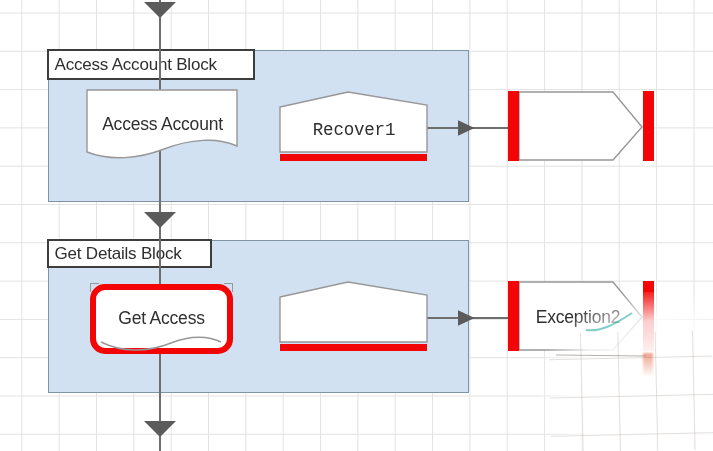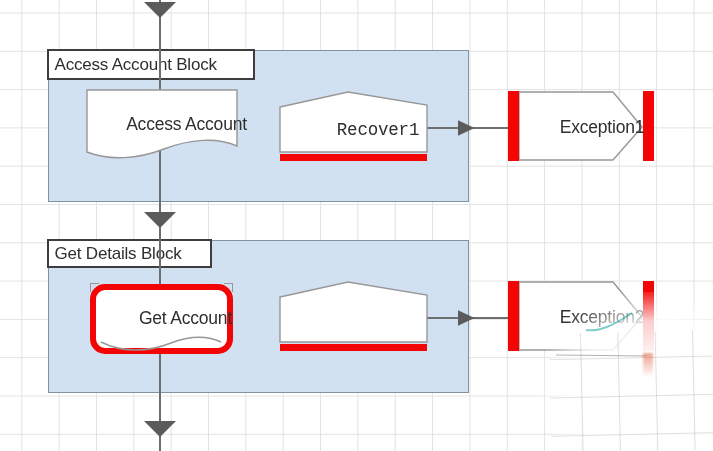--- a/index.html
+++ b/index.html
@@ -50,21 +50,21 @@
     z-index:3;
   }
   .arrow-right{
     width:17px;height:16px;background:var(--arrowhead);
     clip-path:polygon(0 0,100% 50%,0 100%);
     z-index:3;
   }
   .shape-text{
     display:flex;align-items:center;justify-content:center;
     font-size:17.5px;color:var(--txt);letter-spacing:-0.2px;
-    white-space:nowrap;z-index:6;margin-left:24px;
+    white-space:nowrap;z-index:6;
   }
   svg.shape{z-index:4;overflow:visible;}
   .redbar{background:var(--accent-red);z-index:6;}
   .gd-rect{
     background:#ffffff;
     border:6.5px solid var(--accent-red);
     border-radius:15px;
     box-sizing:border-box;
     z-index:5;
   }
@@ -121,30 +121,29 @@
   <div class="abs shape-text" style="left:279px;top:110px;width:150px;height:40px;font-family:Liberation Mono, monospace;">Recover1</div>
 
   <div class="abs hline" style="left:427px;top:126.8px;width:81px;height:2.3px;"></div>
   <div class="abs arrow-right" style="left:457.5px;top:120px;"></div>
 
   <svg class="abs shape" style="left:517.5px;top:90.5px;" width="127" height="70" viewBox="0 0 127 70">
     <path d="M1,1 H95 L124,36 L95,69 H1 Z" fill="#ffffff" stroke="#979797" stroke-width="1.4"></path>
   </svg>
   <div class="abs redbar" style="left:507.5px;top:91px;width:11px;height:69.5px;"></div>
   <div class="abs redbar" style="left:642.5px;top:91px;width:11px;height:70px;"></div>
-  <div class="abs shape-text" style="left:513px;top:108px;width:130px;height:39px;">Exception1</div>
 
   <div class="abs doc-corner tl" style="left:89.5px;top:282.5px;"></div>
   <div class="abs doc-corner tr" style="left:224px;top:282.5px;"></div>
 
   <div class="abs gd-rect" style="left:90px;top:283.5px;width:143px;height:70px;">
     <svg style="position:absolute;left:3px;top:36px;overflow:visible;" width="124" height="26" viewBox="0 0 124 26">
       <path d="M2,16 C22,26 47,27 72,17 C92,9 110,10 122,16" fill="none" stroke="#979797" stroke-width="1.4"></path>
     </svg>
-    <div class="shape-text" style="position:absolute;left:0;top:0;width:100%;height:100%;">Get Account</div>
+    <div class="shape-text" style="position:absolute;left:0;top:0;width:100%;height:100%;">Get Access</div>
   </div>
 
   <svg class="abs shape" style="left:279px;top:279px;" width="150" height="74" viewBox="0 0 150 74">
     <path d="M1,18 L69,3 L148,16 V63 H1 Z" fill="#ffffff" stroke="#979797" stroke-width="1.4"></path>
     <rect x="1" y="65" width="147" height="7" fill="#f40505"></rect>
   </svg>
 
   <div class="abs hline" style="left:427px;top:316.8px;width:81px;height:2.3px;"></div>
   <div class="abs arrow-right" style="left:457.5px;top:310px;"></div>
 

